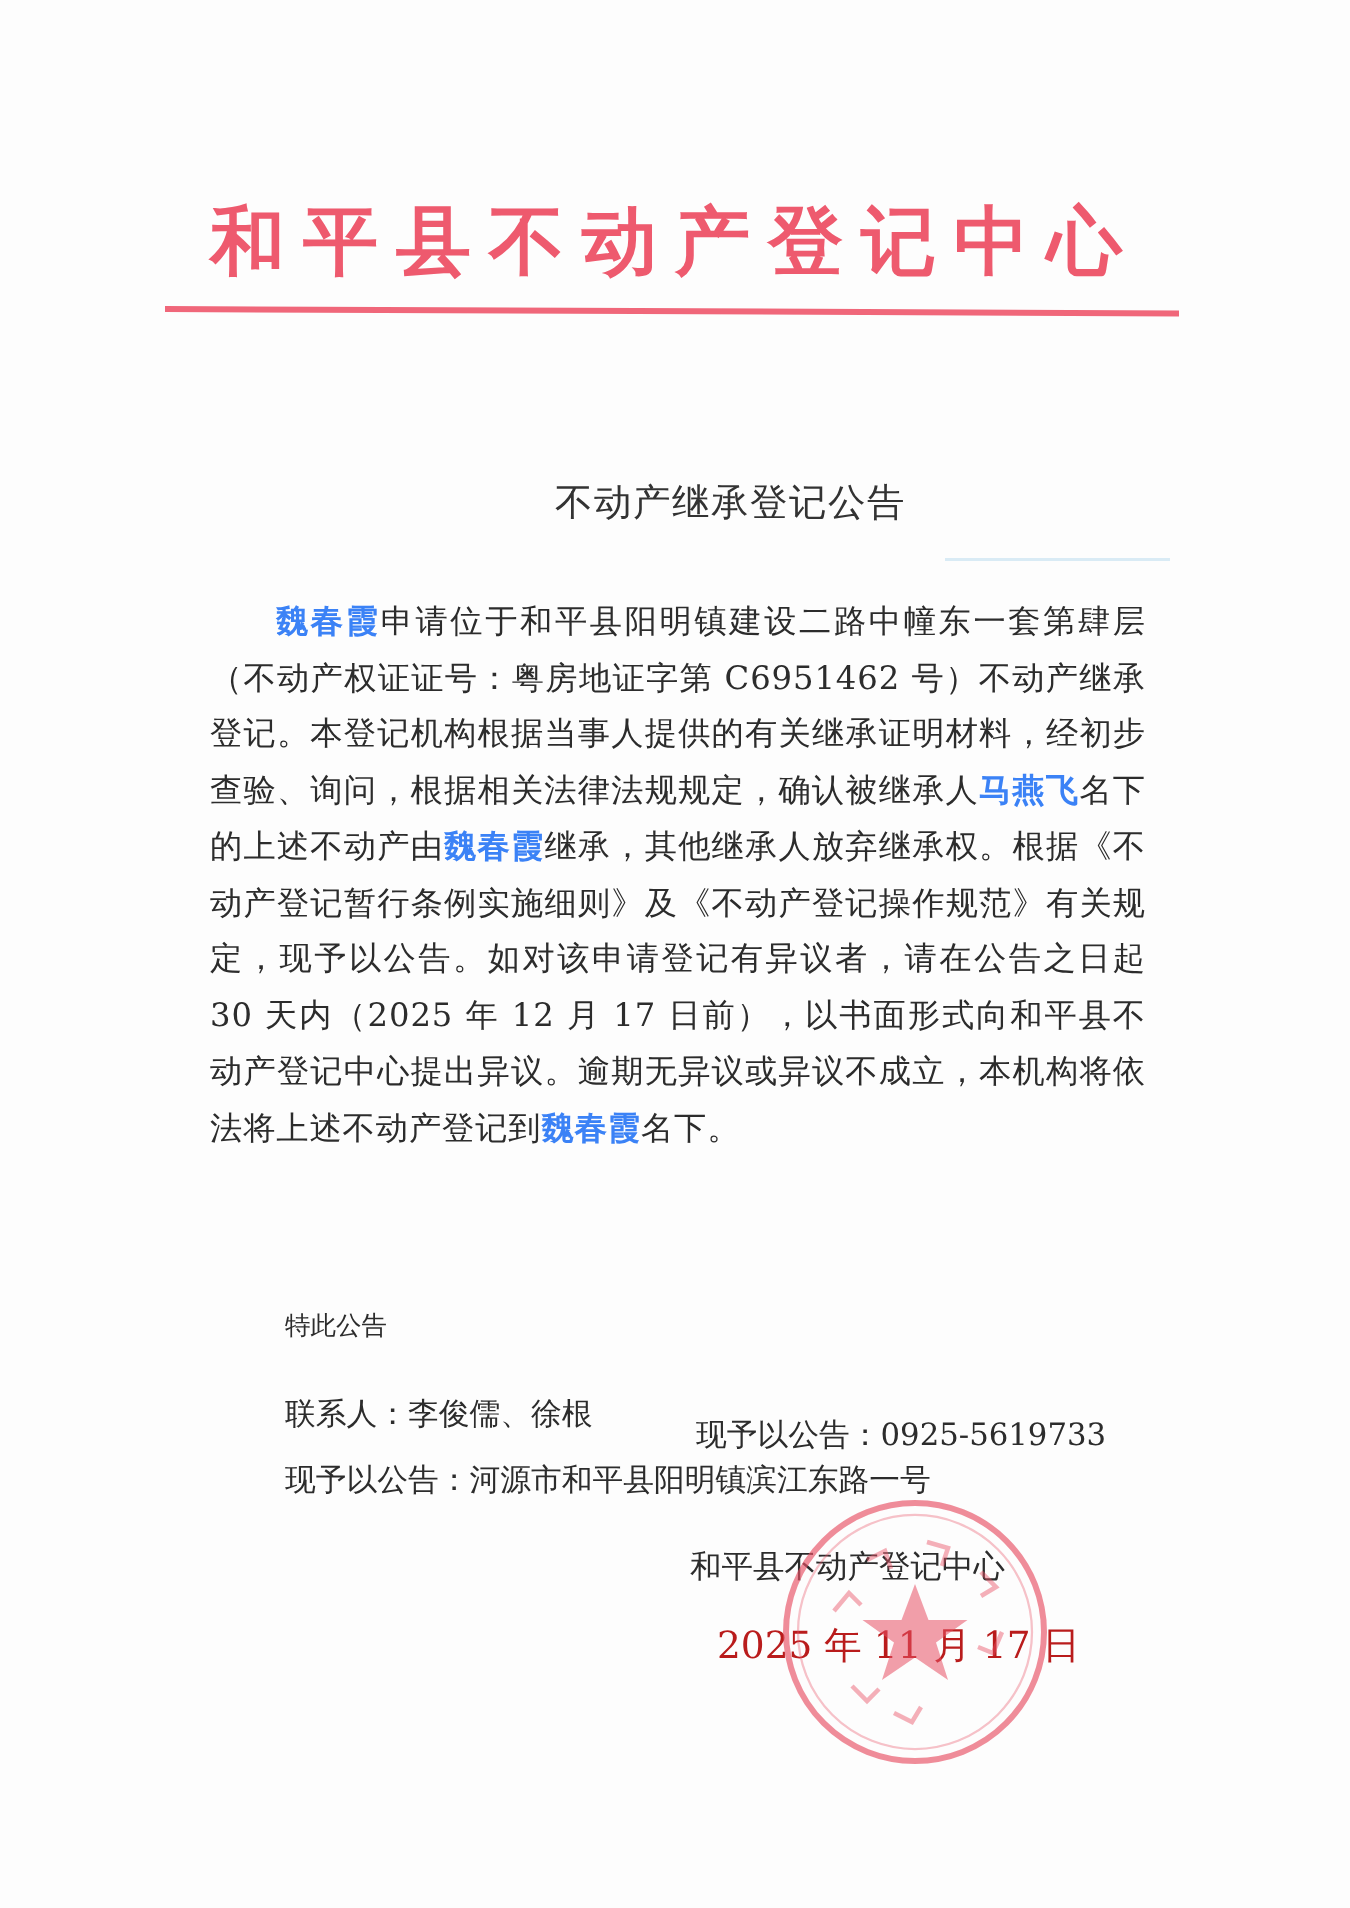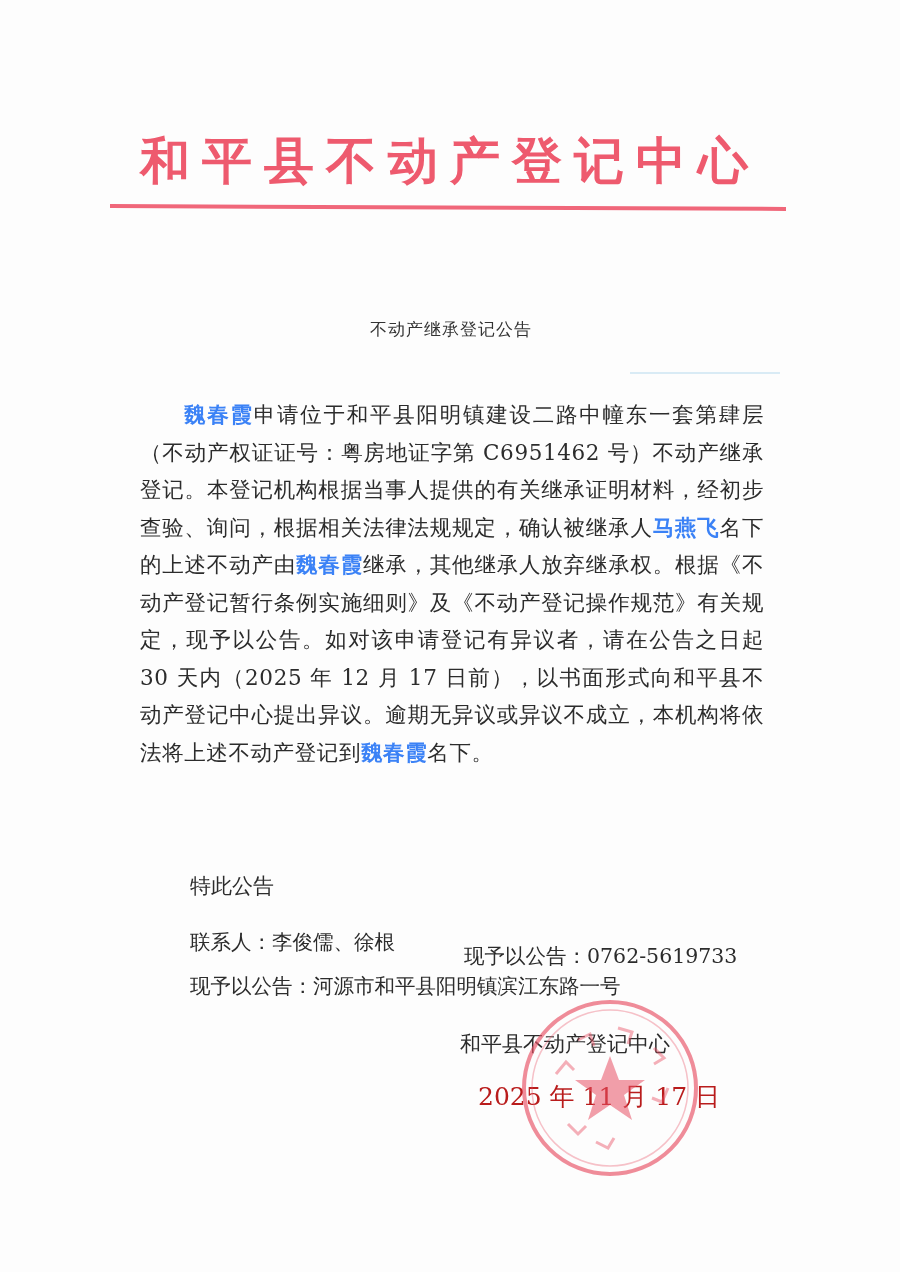--- a/index.html
+++ b/index.html
@@ -51,21 +51,21 @@
       font-family: "DejaVu Sans", "Liberation Sans", sans-serif;
       font-size: 20px;
       color: #333;
       letter-spacing: 0.5px;
     }
     .doc-title {
       position: absolute;
       left: 370px;
       top: 318px;
       font-family: "DejaVu Sans", "Liberation Sans", sans-serif;
-      font-size: 17px;
+      font-size: 25px;
       color: #333;
       letter-spacing: 1px;
     }
     .body-text {
       position: absolute;
       left: 140px;
       top: 396px;
       width: 624px;
       font-size: 21.5px;
       line-height: 37.5px;
@@ -75,21 +75,21 @@
       letter-spacing: 0.6px;
     }
     .body-text b {
       font-weight: bold;
       color: #3b82f6;
     }
     .closing {
       position: absolute;
       left: 190px;
       top: 872px;
-      font-size: 21px;
+      font-size: 17px;
       color: #2c2c2c;
     }
     .contact-row {
       position: absolute;
       font-size: 20.5px;
       color: #2c2c2c;
       white-space: nowrap;
     }
     .contact-persons { left: 190px; top: 928px; }
     .contact-phone { left: 464px; top: 942px; }
@@ -146,21 +146,21 @@
   <div class="faint-mark"></div>
 
   <div class="body-text"><b>魏春霞</b><span>申请位于和平县阳明镇建设二路中幢东一套第肆层（不动产权证证号：粤房地证字第 C6951462 号）不动产继承登记。本登记机构根据当事人提供的有关继承证明材料，经初步查验、询问，根据相关法律法规规定，确认被继承人</span><b>马燕飞</b><span>名下的上述不动产由</span><b>魏春霞</b><span>继承，其他继承人放弃继承权。根据《不动产登记暂行条例实施细则》及《不动产登记操作规范》有关规定，现予以公告。如对该申请登记有异议者，请在公告之日起 30 天内（2025 年 12 月 17 日前），以书面形式向和平县不动产登记中心提出异议。逾期无异议或异议不成立，本机构将依法将上述不动产登记到</span><b>魏春霞</b><span>名下。</span></div>
 
   <div class="closing">特此公告</div>
 
   <div class="contact-row contact-persons">
     <span>联系人：</span><span>李俊儒、徐根</span>
   </div>
   <div class="contact-row contact-phone">
-    <span>现予以公告：</span><span>0762-5619733</span>
+    <span>现予以公告：</span><span>0925-5619733</span>
   </div>
   <div class="contact-row contact-address">
     <span>现予以公告：</span><span>河源市和平县阳明镇滨江东路一号</span>
   </div>
 
   <div class="signature-org">和平县不动产登记中心</div>
   <div class="signature-date">2025 年 11 月 17 日</div>
 
   <div class="stamp">
     <svg viewBox="0 0 168 168">

